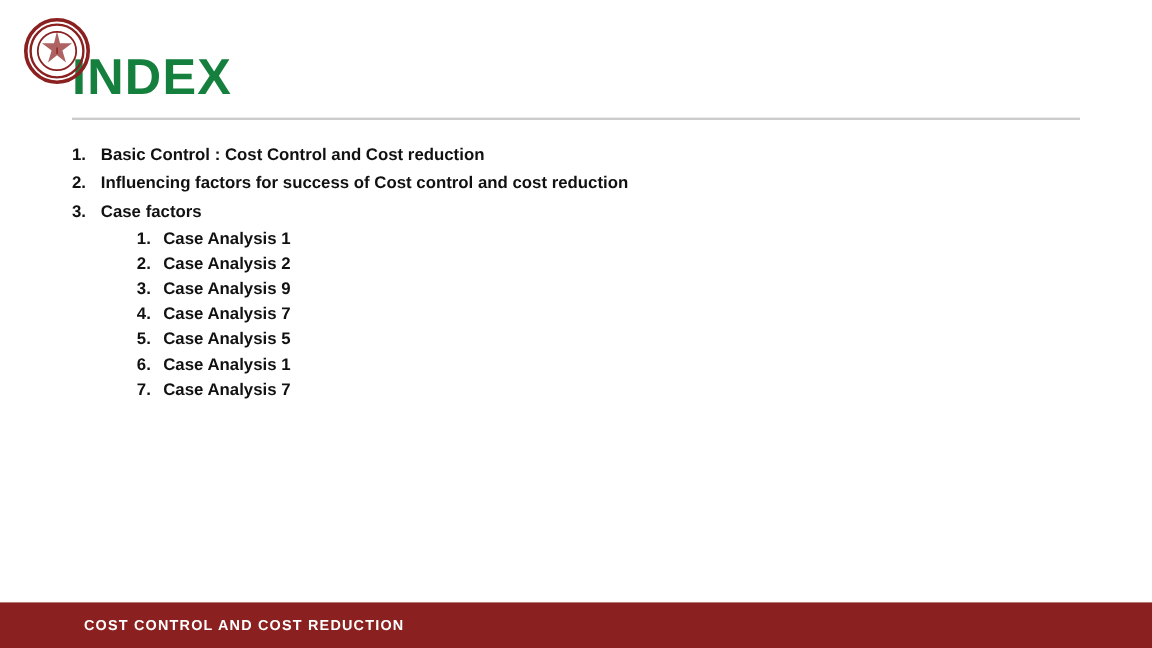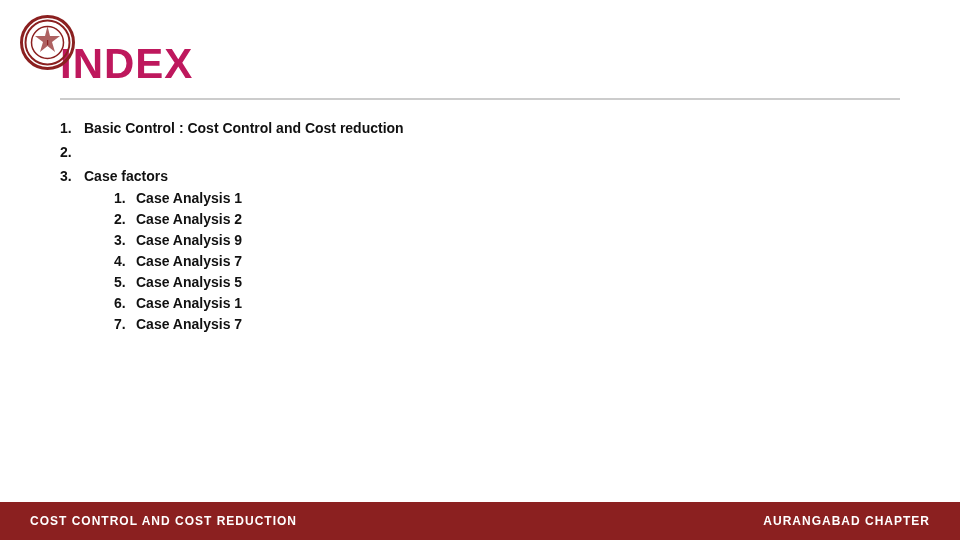--- a/index.html
+++ b/index.html
@@ -47,21 +47,21 @@
       border: 3px solid #8B2020;
       display: flex;
       align-items: center;
       justify-content: center;
       overflow: hidden;
     }
 
     .title {
       font-size: 42px;
       font-weight: bold;
-      color: #be185d;
+      color: #15803d;
       margin-top: 10px;
       margin-bottom: 10px;
       letter-spacing: 1px;
     }
 
     .divider {
       height: 1.5px;
       background: #cccccc;
       margin-bottom: 20px;
     }
@@ -114,20 +114,21 @@
       justify-content: space-between;
       padding: 0 30px;
       flex-shrink: 0;
     }
 
     .footer-left {
       color: #ffffff;
       font-size: 12px;
       font-weight: 600;
       letter-spacing: 1px;
+      margin-left: 40px;
     }
 
     .footer-right {
       color: #ffffff;
       font-size: 12px;
       font-weight: 600;
       letter-spacing: 1px;
     }
   </style>
 </head>
@@ -150,20 +151,21 @@
     <h1 class="title">INDEX</h1>
     <div class="divider"></div>
 
     <ul class="index-list">
     <li>
           <span class="num">1.</span>
           <div><span>Basic Control : Cost Control and Cost reduction</span></div>
         </li>
         <li>
           <span class="num">2.</span>
+          <div><span>Influencing factors for success of Cost control and cost reduction</span></div>
         </li>
         <li>
           <span class="num">3.</span>
           <div><span>Case factors</span><ul class="sub-list">
               <li>
                 <span class="num">1.</span>
                 <span>Case Analysis 1</span>
               </li>
               <li>
                 <span class="num">2.</span>
@@ -189,16 +191,15 @@
                 <span class="num">7.</span>
                 <span>Case Analysis 7</span>
               </li>
             </ul></div>
         </li>
       </ul>
   </div>
 
   <div class="footer">
     <span class="footer-left">COST CONTROL AND COST REDUCTION</span>
-    <span class="footer-right">AURANGABAD CHAPTER</span>
   </div>
 
 </div>
 
 </body></html>

